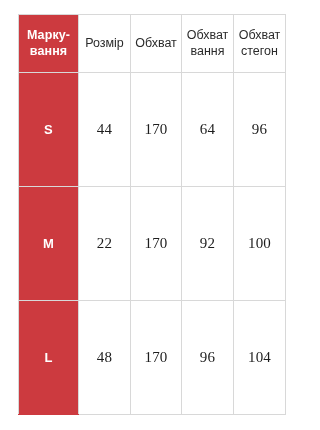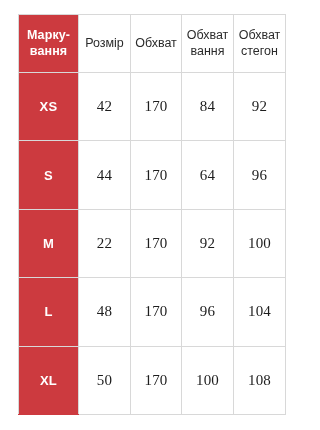--- a/index.html
+++ b/index.html
@@ -122,49 +122,35 @@
           <span class="hyphen-line">вання</span>
         </th>
         <th class="head-plain">
           <span class="hyphen-line">Обхват</span>
           <span class="hyphen-line">стегон</span>
         </th>
       </tr>
     </thead>
     <tbody id="chart-body">
         <tr>
-          <td class="cell-mark">XS</td>
-          <td class="cell-num">42</td>
-          <td class="cell-num">170</td>
-          <td class="cell-num">84</td>
-          <td class="cell-num">92</td>
-        </tr>
-        <tr>
           <td class="cell-mark">S</td>
           <td class="cell-num">44</td>
           <td class="cell-num">170</td>
           <td class="cell-num">64</td>
           <td class="cell-num">96</td>
         </tr>
         <tr>
           <td class="cell-mark">M</td>
           <td class="cell-num">22</td>
           <td class="cell-num">170</td>
           <td class="cell-num">92</td>
           <td class="cell-num">100</td>
         </tr>
         <tr>
           <td class="cell-mark">L</td>
           <td class="cell-num">48</td>
           <td class="cell-num">170</td>
           <td class="cell-num">96</td>
           <td class="cell-num">104</td>
         </tr>
-        <tr>
-          <td class="cell-mark">XL</td>
-          <td class="cell-num">50</td>
-          <td class="cell-num">170</td>
-          <td class="cell-num">100</td>
-          <td class="cell-num">108</td>
-        </tr>
       </tbody>
   </table>
 </div>
 
 </body></html>

